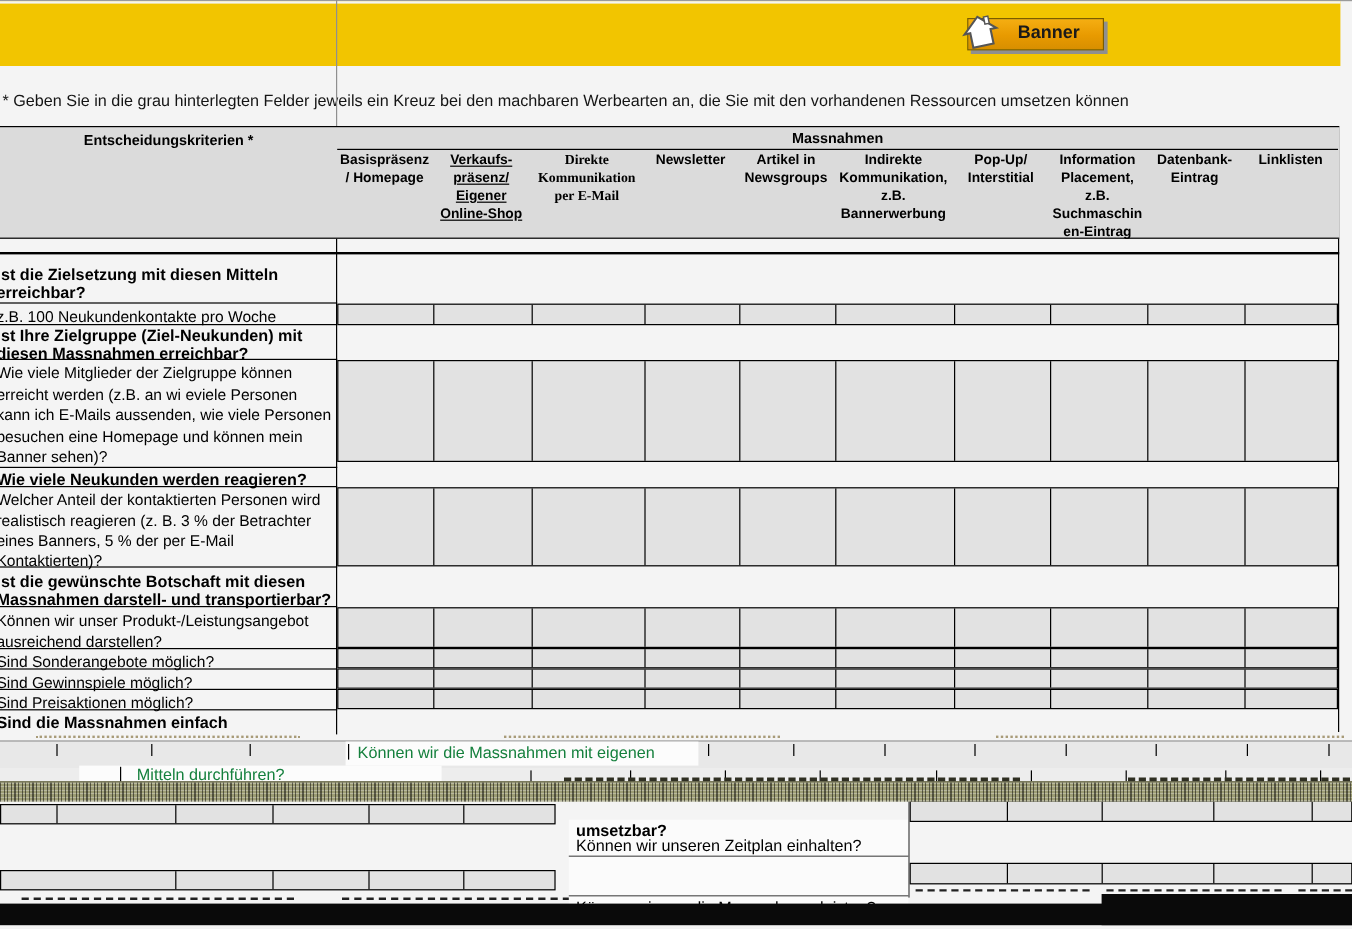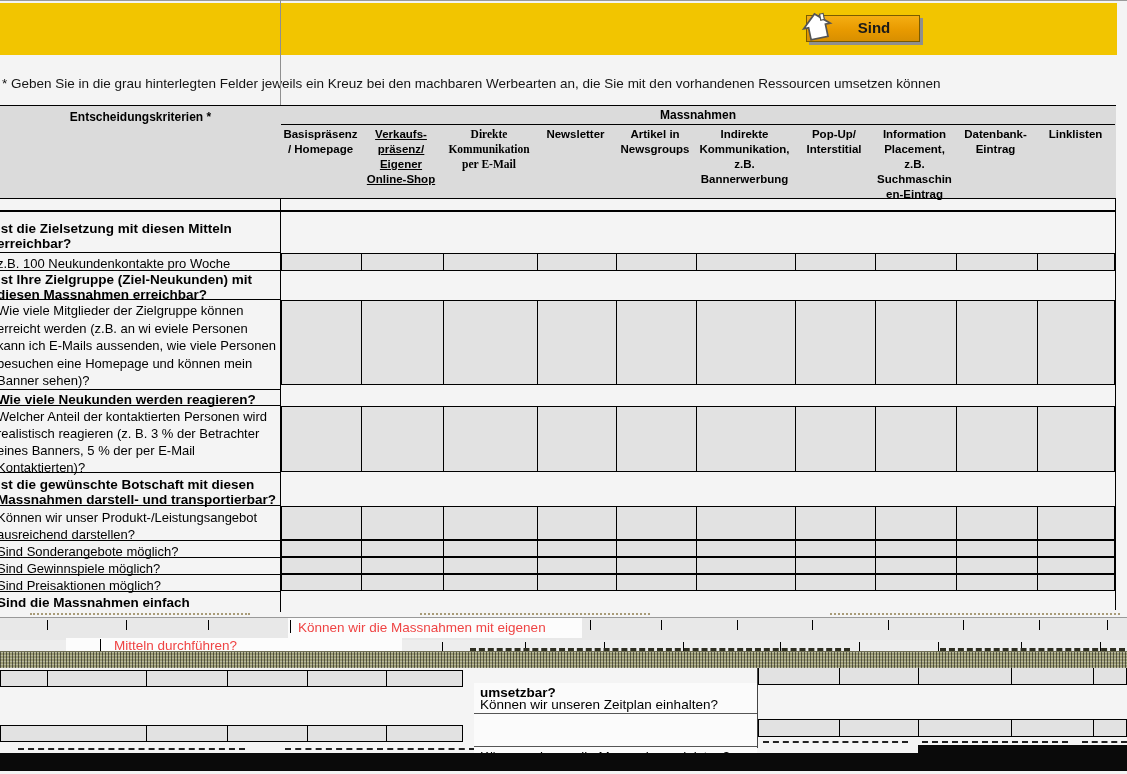--- a/index.html
+++ b/index.html
@@ -37,21 +37,21 @@
   .lr3{line-height:17px;}
   
   .cellrow{background:#E2E2E2;border:1px solid #000;box-sizing:border-box;}
   .cell{position:absolute;top:0;bottom:0;border-left:1px solid #000;}
   .cell.first{border-left:none;}
   
   .dots{border-top:2px dotted #A89B78;height:0;}
   .band1{left:0;top:617px;width:1127px;height:23px;background:#E8E8E8;border-top:1px solid #999;box-sizing:border-box;}
   .band2{left:0;top:640px;width:1127px;height:12px;background:#EDEDED;}
   .tick{position:absolute;top:2px;width:1px;height:10px;background:#000;}
-  .gbox{background:#FCFCFC;font-size:13.5px;color:#ef4444;}
+  .gbox{background:#FCFCFC;font-size:13.5px;color:#15803d;}
   .noise{left:0;top:651px;width:1127px;height:16px;
          background:repeating-linear-gradient(90deg,rgba(0,0,0,0.5) 0 1px,transparent 1px 3px),
                     repeating-linear-gradient(0deg,rgba(255,255,255,0.3) 0 1px,transparent 1px 3px),#9C9C74;
          border-top:1px solid #6e6e52;z-index:6;}
   .darkdash{border-top:3px dashed #2f2f22;height:0;z-index:7;}
   
   .qcol{left:474px;top:655px;width:283px;height:86px;background:#FBFBFB;z-index:4;margin-top:28px;}
   .qline{position:absolute;left:0;width:283px;height:1px;background:#555;}
   .qtext{position:absolute;left:6px;font-size:13.5px;white-space:pre-line;}
   .qbold{font-weight:bold;line-height:16px;}
@@ -68,21 +68,21 @@
   <div class="abs yellowbar">
     <div class="yellow-glitch-line"></div>
   </div>
   <div class="abs startbtn">
     <span class="house">
       <svg width="36" height="32" viewBox="0 0 28 26" style="transform:rotate(-12deg)">
         <path d="M3 13 L14 3 L25 13 L21 13 L21 23 L7 23 L7 13 Z" fill="#ffffff" stroke="#555" stroke-width="1.4"></path>
         <rect x="18" y="4" width="3" height="5" fill="#ffffff" stroke="#555" stroke-width="1"></rect>
       </svg>
     </span>
-    <span>Sind</span>
+    <span>Banner</span>
   </div>
 
   <div class="abs note">* Geben Sie in die grau hinterlegten Felder jeweils ein Kreuz bei den machbaren Werbearten an, die Sie mit den vorhandenen Ressourcen umsetzen können</div>
 
   <div class="abs vline-ab-gray"></div>
   <div class="abs vline-ab-black"></div>
   <div class="abs vline-right"></div>
 
   <div class="abs thead"></div>
   <div class="abs crit-head">Entscheidungskriterien *</div>
@@ -265,21 +265,21 @@
       <div class="tick" style="left: 442px;"></div>
       <div class="tick" style="left: 525px;"></div>
       <div class="tick" style="left: 604px;"></div>
       <div class="tick" style="left: 683px;"></div>
       <div class="tick" style="left: 780px;"></div>
       <div class="tick" style="left: 859px;"></div>
       <div class="tick" style="left: 938px;"></div>
       <div class="tick" style="left: 1021px;"></div>
       <div class="tick" style="left: 1100px;"></div>
     </div>
-  <div class="abs gbox" style="left:66px;top:638px;width:336px;height:16px;z-index:3">
+  <div class="abs gbox" style="left:66px;top:638px;width:302px;height:16px;z-index:3">
     <span style="position:absolute;left:34px;top:1px;width:1px;height:13px;background:#000"></span>
     <span style="position:absolute;left:48px;top:0">Mitteln durchführen?</span>
   </div>
 
   <div class="abs noise"></div>
   <div class="abs darkdash" style="left:470px;top:648px;width:380px"></div>
   <div class="abs darkdash" style="left:940px;top:648px;width:185px"></div>
 
   <div class="abs qcol">
     <div class="qline" style="top:30px"></div>

